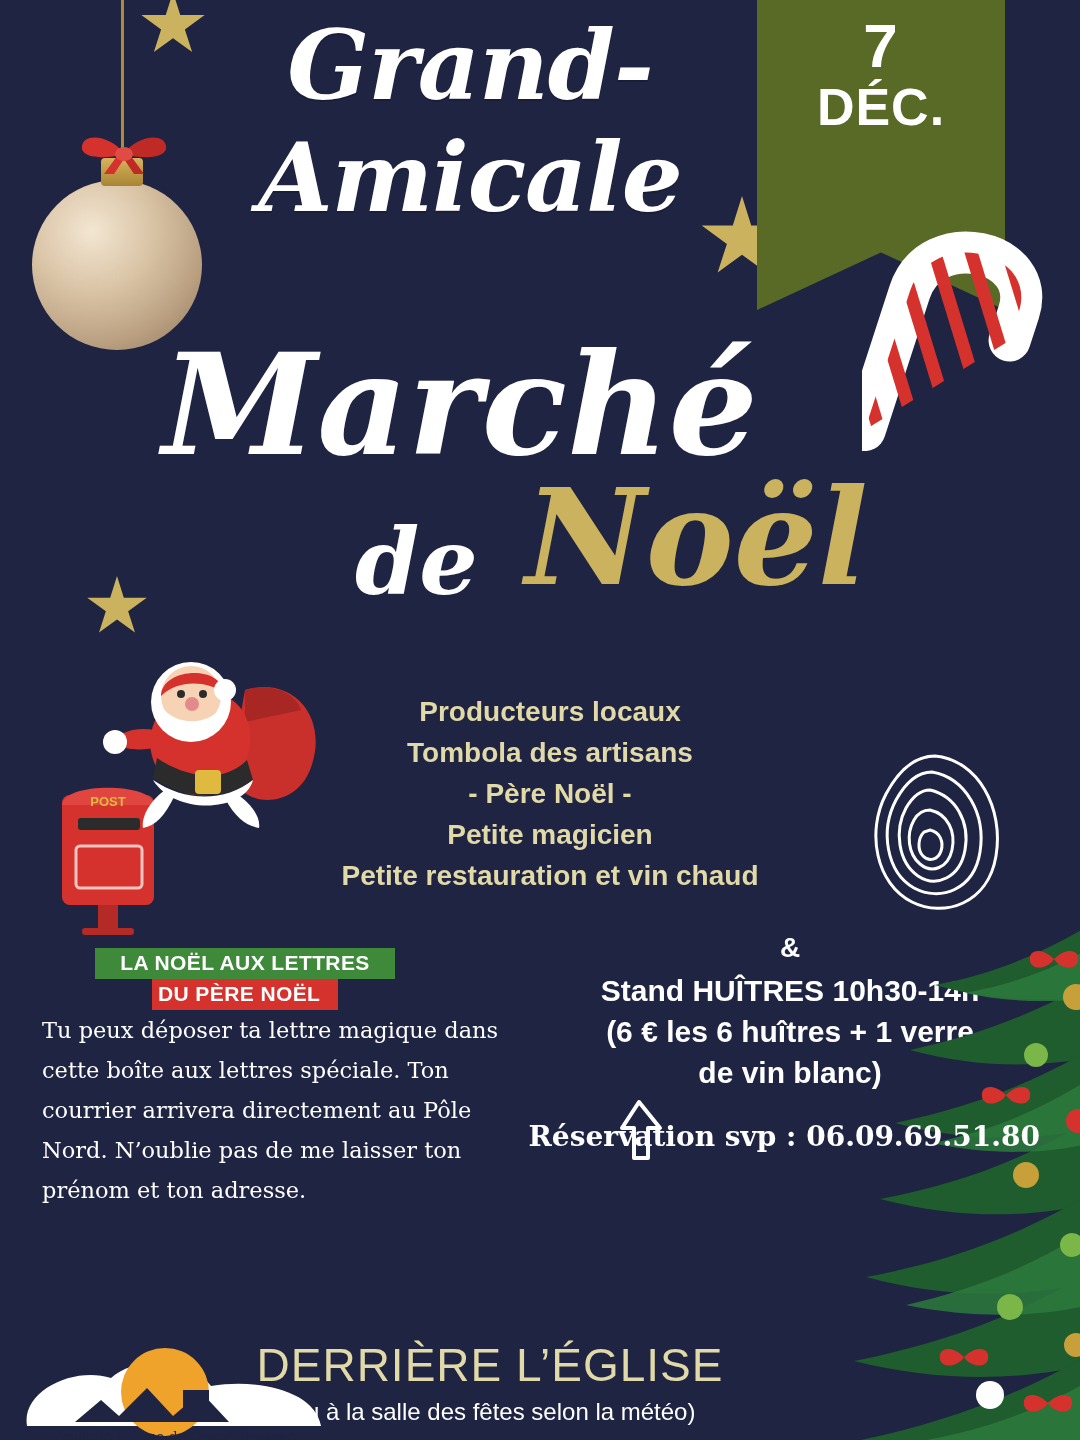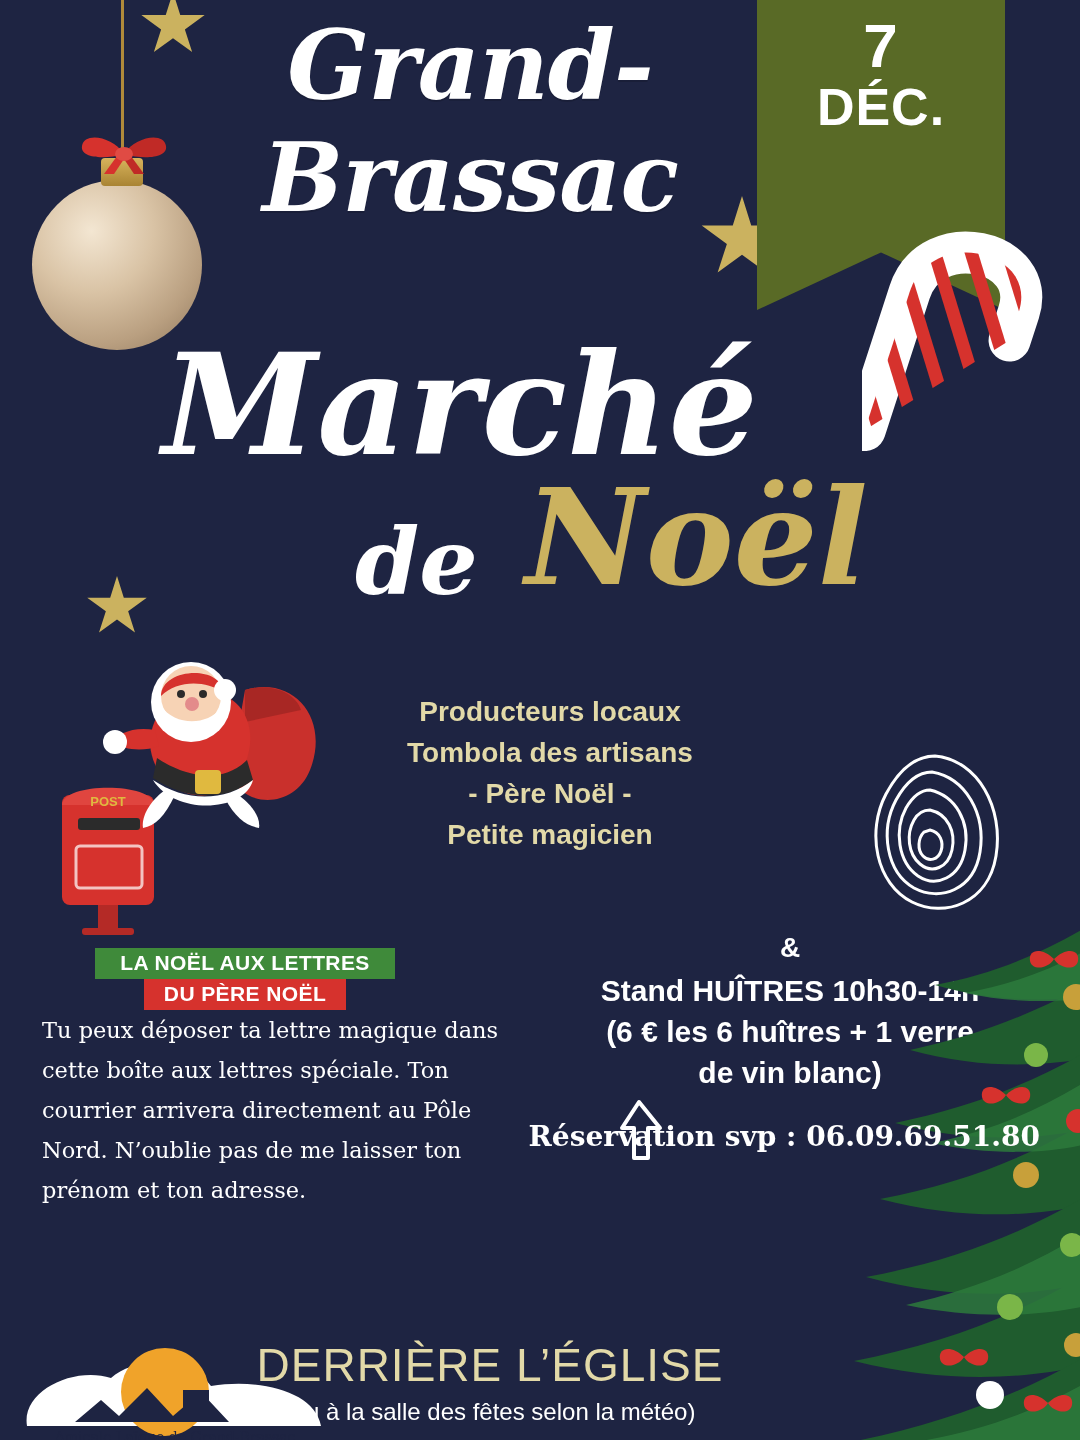--- a/index.html
+++ b/index.html
@@ -152,23 +152,22 @@
     text-align: center;
     white-space: nowrap;
   }
   .mb-line2 {
     background: #d6322d;
     color: #ffffff;
     font-weight: bold;
     font-size: 21px;
     letter-spacing: 0.4px;
     padding: 3px 6px 4px;
-    text-align: center;
     white-space: nowrap;
-    width: 202px;
+    width: 186px;
     margin: 0 auto;
   }
   .mailbox-text {
     position: absolute;
     top: 1010px;
     left: 42px;
     width: 470px;
     color: #ffffff;
     font-family: "DejaVu Serif", serif;
     font-size: 22.5px;
@@ -351,21 +350,21 @@
           <line x1="165" y1="-40" x2="165" y2="360"></line>
           <line x1="200" y1="-40" x2="200" y2="360"></line>
           <line x1="235" y1="-40" x2="235" y2="360"></line>
         </g>
       </g>
     </g>
   </svg>
 
   <div class="title-top">
     <span class="l1">Grand-</span>
-    <span class="l2">Brassac</span>
+    <span class="l2">Amicale</span>
   </div>
 
   <div class="marche">Marché</div>
   <div class="de">de</div>
   <div class="noel">Noël</div>
 
   <svg class="santa" viewBox="0 0 250 215">
 
     <path d="M150 60 C200 45, 235 90, 215 140 C200 178, 150 180, 135 145 Z" fill="#c9302c"></path>
     <path d="M150 60 C175 52, 200 62, 206 80 L150 92 Z" fill="#a82724"></path>
@@ -401,20 +400,21 @@
     <rect x="58" y="145" width="20" height="26" fill="#b42a26"></rect>
     <rect x="42" y="168" width="52" height="7" rx="3" fill="#b42a26"></rect>
     <text x="68" y="46" font-family="Liberation Sans, sans-serif" font-size="13" fill="#e0b93f" text-anchor="middle" font-weight="bold">POST</text>
   </svg>
 
   <div class="program">
     <div>Producteurs locaux</div>
     <div>Tombola des artisans</div>
     <div>- Père Noël -</div>
     <div>Petite magicien</div>
+    <div>Petite restauration et vin chaud</div>
   </div>
 
   <svg class="oyster-icon" viewBox="0 0 150 170">
     <g fill="none" stroke="#ffffff" stroke-width="3">
       <path d="M75 6 C118 10, 144 58, 136 106 C128 154, 84 168, 52 152 C16 134, 6 82, 26 44 C40 18, 56 6, 75 6 Z"></path>
       <path d="M72 22 C106 28, 126 64, 120 102 C114 140, 80 152, 54 138 C26 122, 20 80, 36 50 C46 32, 58 22, 72 22 Z"></path>
       <path d="M70 40 C96 46, 110 72, 105 100 C100 128, 76 138, 58 126 C38 112, 34 80, 46 58 C53 46, 60 40, 70 40 Z"></path>
       <path d="M70 60 C88 64, 96 82, 92 100 C88 118, 72 124, 60 114 C48 104, 46 84, 54 70 C58 63, 64 60, 70 60 Z"></path>
       <path d="M70 80 C80 82, 84 92, 81 101 C78 110, 69 112, 63 106 C57 100, 58 88, 64 82 Z"></path>
     </g>

